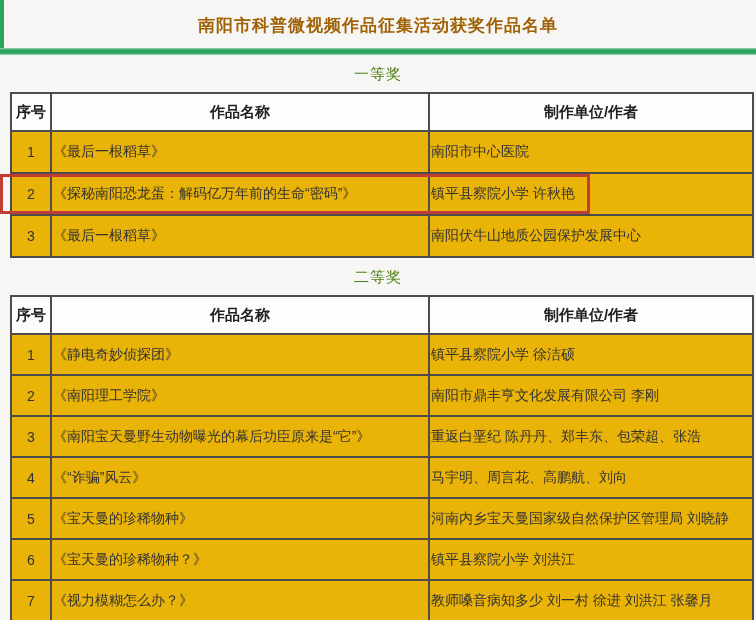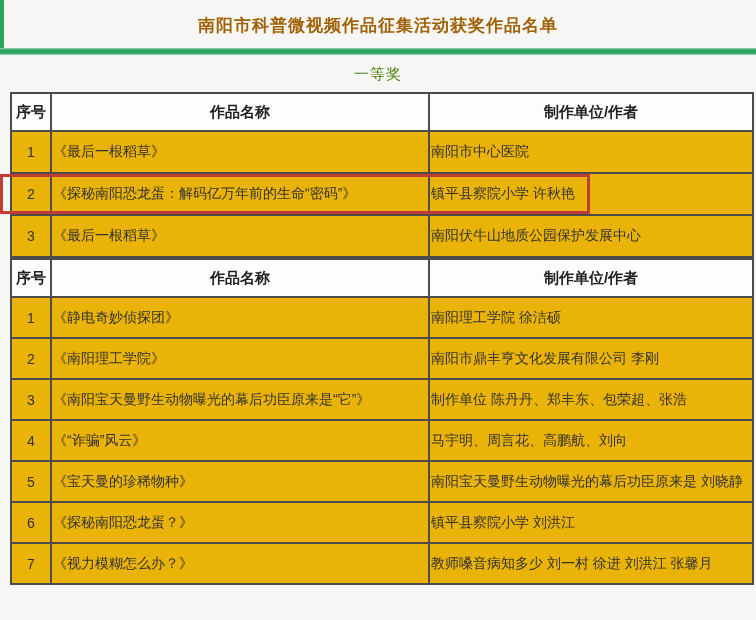--- a/index.html
+++ b/index.html
@@ -95,62 +95,63 @@
             </tr>
             <tr>
               <td class="idx">3</td>
               <td class="work">《最后一根稻草》</td>
               <td class="prod">南阳伏牛山地质公园保护发展中心</td>
             </tr>
           </tbody>
         </table>
       </div>
       <div class="section section-1">
+        <div class="section-label">二等奖</div>
         <table class="awards">
           <colgroup>
             <col class="c-idx">
             <col class="c-work">
             <col class="c-prod">
           </colgroup>
           <thead>
             <tr>
               <th>序号</th>
               <th>作品名称</th>
               <th>制作单位/作者</th>
             </tr>
           </thead>
           <tbody>
             <tr>
               <td class="idx">1</td>
               <td class="work">《静电奇妙侦探团》</td>
-              <td class="prod">南阳理工学院 徐洁硕</td>
+              <td class="prod">镇平县察院小学 徐洁硕</td>
             </tr>
             <tr>
               <td class="idx">2</td>
               <td class="work">《南阳理工学院》</td>
               <td class="prod">南阳市鼎丰亨文化发展有限公司 李刚</td>
             </tr>
             <tr>
               <td class="idx">3</td>
               <td class="work">《南阳宝天曼野生动物曝光的幕后功臣原来是“它”》</td>
-              <td class="prod">制作单位 陈丹丹、郑丰东、包荣超、张浩</td>
+              <td class="prod">重返白垩纪 陈丹丹、郑丰东、包荣超、张浩</td>
             </tr>
             <tr>
               <td class="idx">4</td>
               <td class="work">《“诈骗”风云》</td>
               <td class="prod">马宇明、周言花、高鹏航、刘向</td>
             </tr>
             <tr>
               <td class="idx">5</td>
               <td class="work">《宝天曼的珍稀物种》</td>
-              <td class="prod">南阳宝天曼野生动物曝光的幕后功臣原来是 刘晓静</td>
+              <td class="prod">河南内乡宝天曼国家级自然保护区管理局 刘晓静</td>
             </tr>
             <tr>
               <td class="idx">6</td>
-              <td class="work">《探秘南阳恐龙蛋？》</td>
+              <td class="work">《宝天曼的珍稀物种？》</td>
               <td class="prod">镇平县察院小学 刘洪江</td>
             </tr>
             <tr>
               <td class="idx">7</td>
               <td class="work">《视力模糊怎么办？》</td>
               <td class="prod">教师嗓音病知多少 刘一村 徐进 刘洪江 张馨月</td>
             </tr>
           </tbody>
         </table>
       </div>

